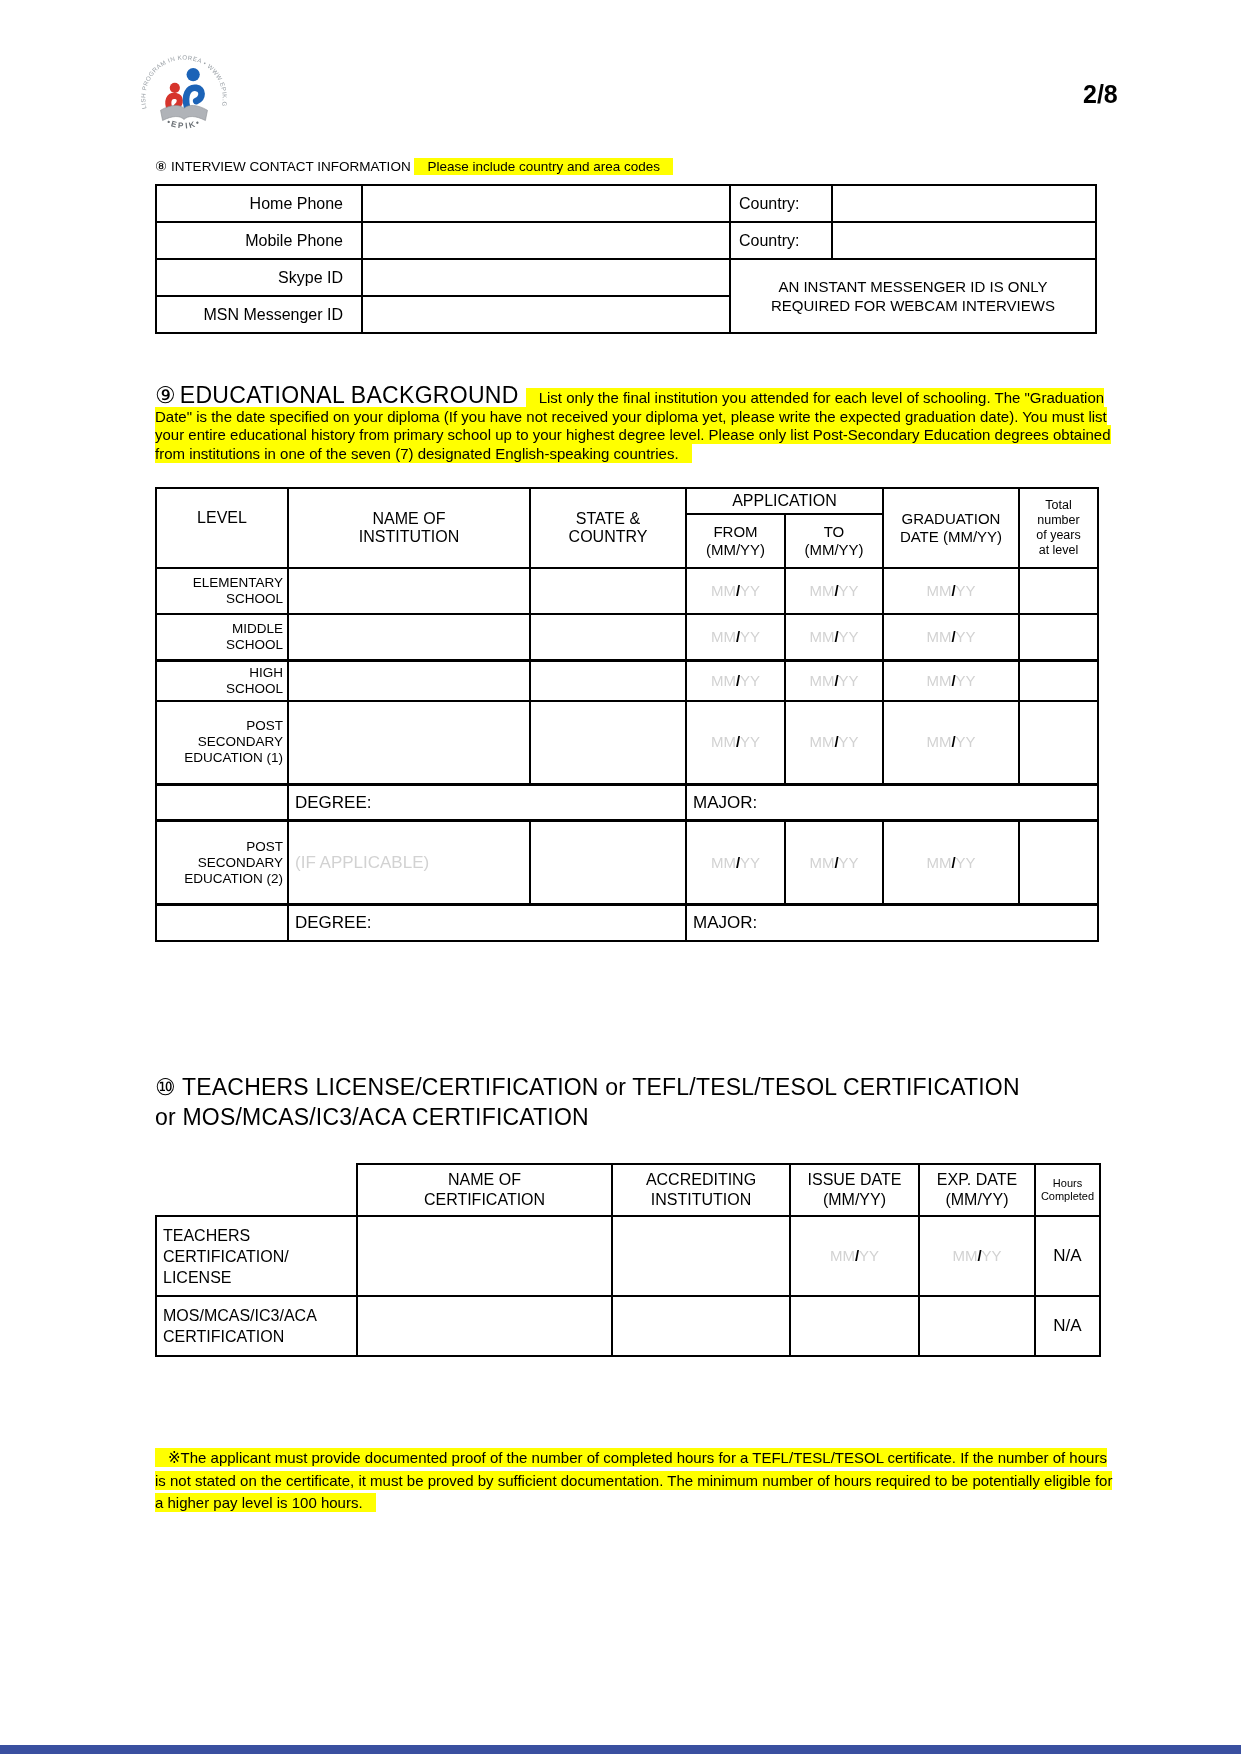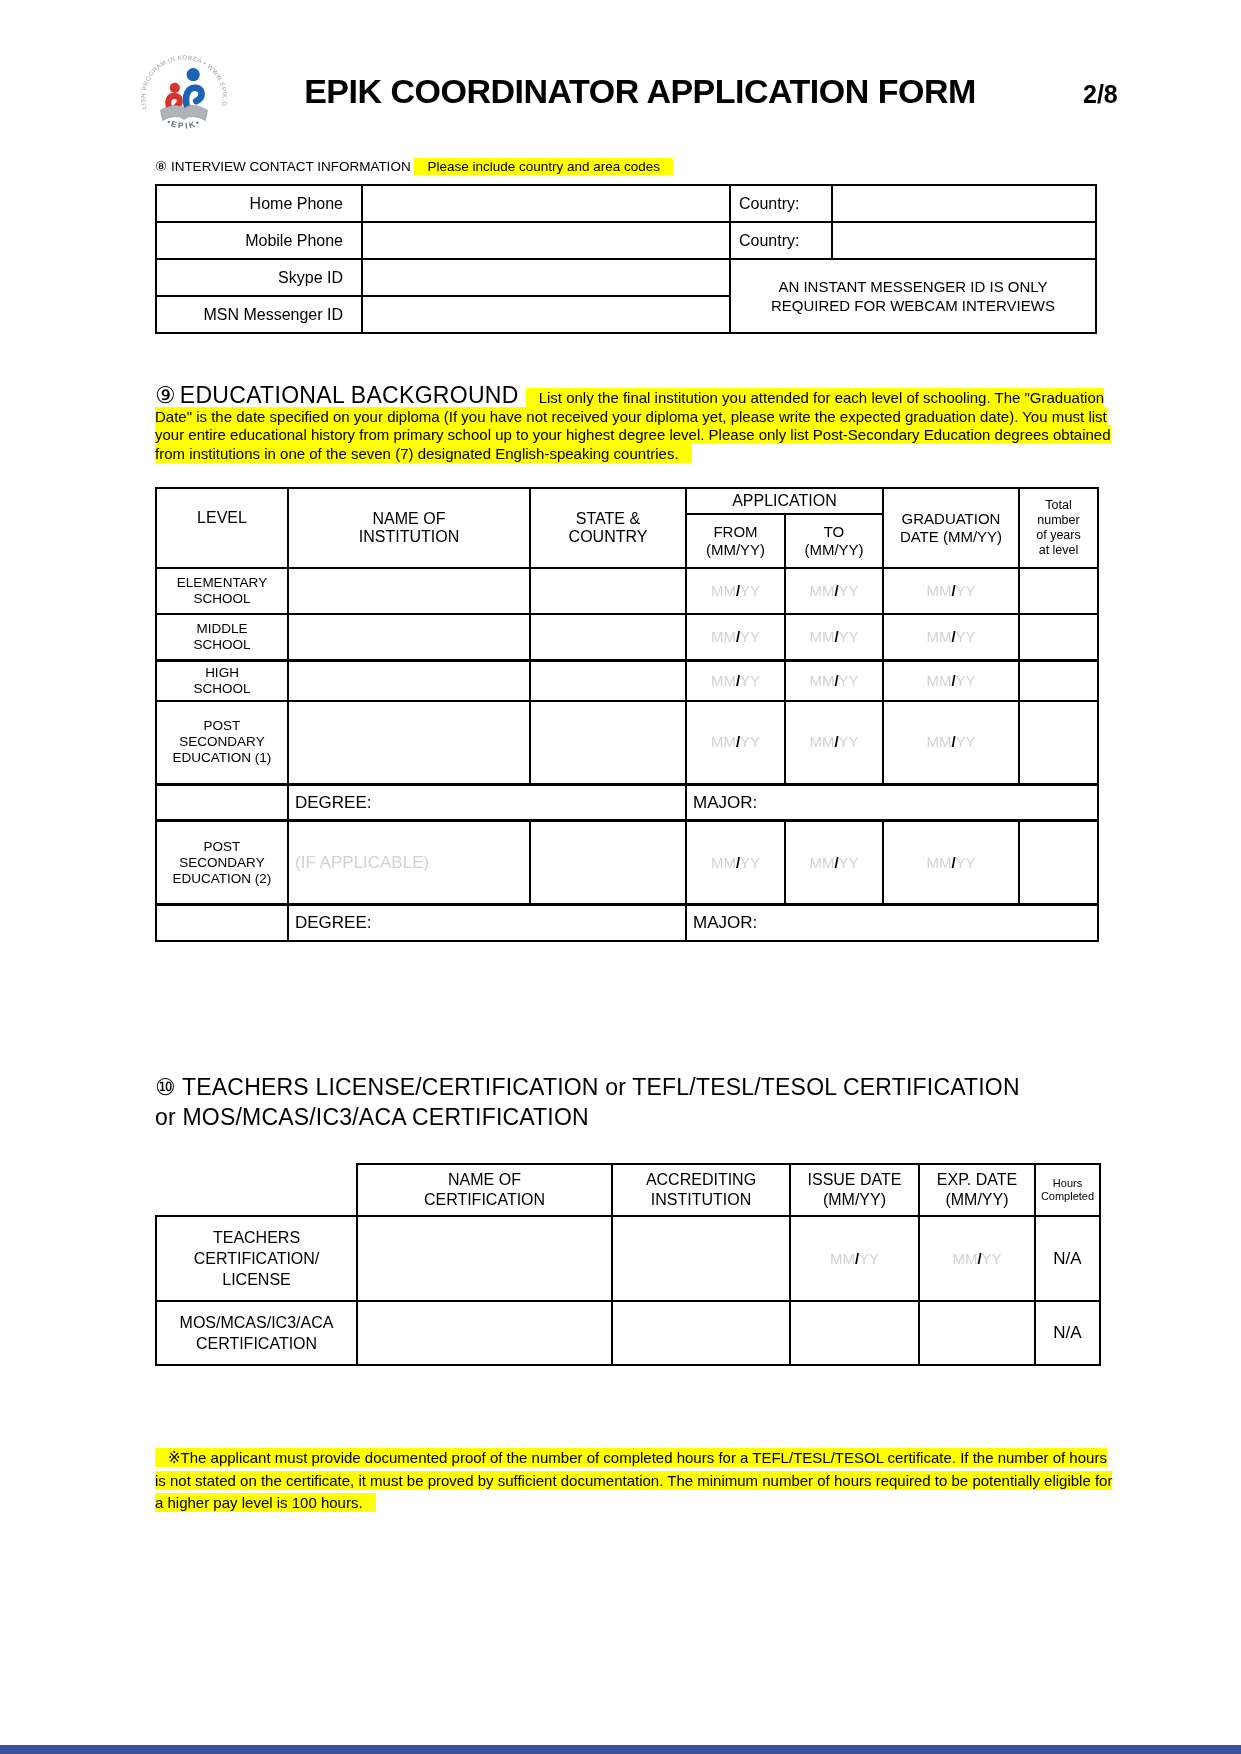--- a/index.html
+++ b/index.html
@@ -42,31 +42,31 @@
   
   .sec9-head{position:absolute;left:155px;top:386px;width:958px;font-size:15px;line-height:18.5px;}
   .sec-num{font-size:23px;}
   .sec-title{font-size:23px;letter-spacing:0.3px;margin-right:7px;}
   .edu-table{position:absolute;left:155px;top:487px;width:942px;}
   .edu-table td{vertical-align:middle;}
   .edu-h{font-size:15px;text-align:center;line-height:18px;}
   .edu-h-big{font-size:16px;}
   .level-h{vertical-align:bottom;padding-bottom:21px;}
   .total-h{font-size:12.5px;line-height:15px;}
-  .level-cell{font-size:13.5px;line-height:16px;padding:3px 4px;text-align:center;}
+  .level-cell{font-size:13.5px;line-height:16px;padding:3px 4px;text-align:right;}
   .degree-cell{font-size:17px;padding-left:6px;text-align:left;}
   .ifapp{color:var(--placeholder-gray);font-size:17px;padding-left:6px;}
 
   
   .sec10-head{position:absolute;left:155px;top:1072px;width:960px;font-size:23px;line-height:30px;letter-spacing:0.2px;}
   .cert-table{position:absolute;left:155px;top:1163px;width:944px;}
   .cert-table td{vertical-align:middle;}
   .cert-h{font-size:16px;text-align:center;line-height:20px;}
   .hours-h{font-size:11px;line-height:13px;text-align:center;}
-  .cert-label{font-size:16px;line-height:21px;padding:10px 6px;text-align:center;}
+  .cert-label{font-size:16px;line-height:21px;padding:3px 6px;text-align:left;}
   .na-cell{font-size:17px;text-align:center;}
   .noborder{border:none;}
 
   .footnote{position:absolute;left:155px;top:1447px;width:958px;font-size:15px;line-height:22.5px;}
   .footer-bar{position:absolute;left:0;bottom:0;width:100%;height:9px;background:var(--footer-bar);}
 </style>
 </head>
 <body>
 
 <div class="page">
@@ -83,21 +83,20 @@
     <text font-size="8" font-weight="bold" letter-spacing="2" style="fill:#6b7075;font-family:'Liberation Sans',sans-serif">
       <textPath href="#arcBottom" startOffset="50%" text-anchor="middle">•EPIK•</textPath>
     </text>
     <circle cx="41" cy="43" r="5" style="fill:var(--logo-red)"></circle>
     <path d="M 36 64 C 33 56 35 50 42 51 C 47 52 47 58 43 61" fill="none" stroke-linecap="round" stroke-width="6" style="stroke:var(--logo-red)"></path>
     <circle cx="59" cy="30" r="6.5" style="fill:var(--logo-blue)"></circle>
     <path d="M 53 62 C 50 50 54 42 62 43 C 69 44 69 53 62 56" fill="none" stroke-linecap="round" stroke-width="6.5" style="stroke:var(--logo-blue)"></path>
     <path d="M 27 65 C 37 59 46 59 50 63 C 54 59 63 59 73 65 L 71 75 C 61 70 54 70 50 74 C 46 70 39 70 29 75 Z" fill="#b0b3b8" stroke="#8a8d92" stroke-width="0.6"></path>
   </svg>
 
-  <div class="form-title">EPIK COORDINATOR APPLICATION FORM</div>
   <div class="page-num">2/8</div>
 
   <div class="sec8-head">
     <span>⑧</span>
     <span>INTERVIEW CONTACT INFORMATION</span>
     <span class="hl">Please include country and area codes</span>
   </div>
 
   <table class="contact-table">
     <colgroup>

